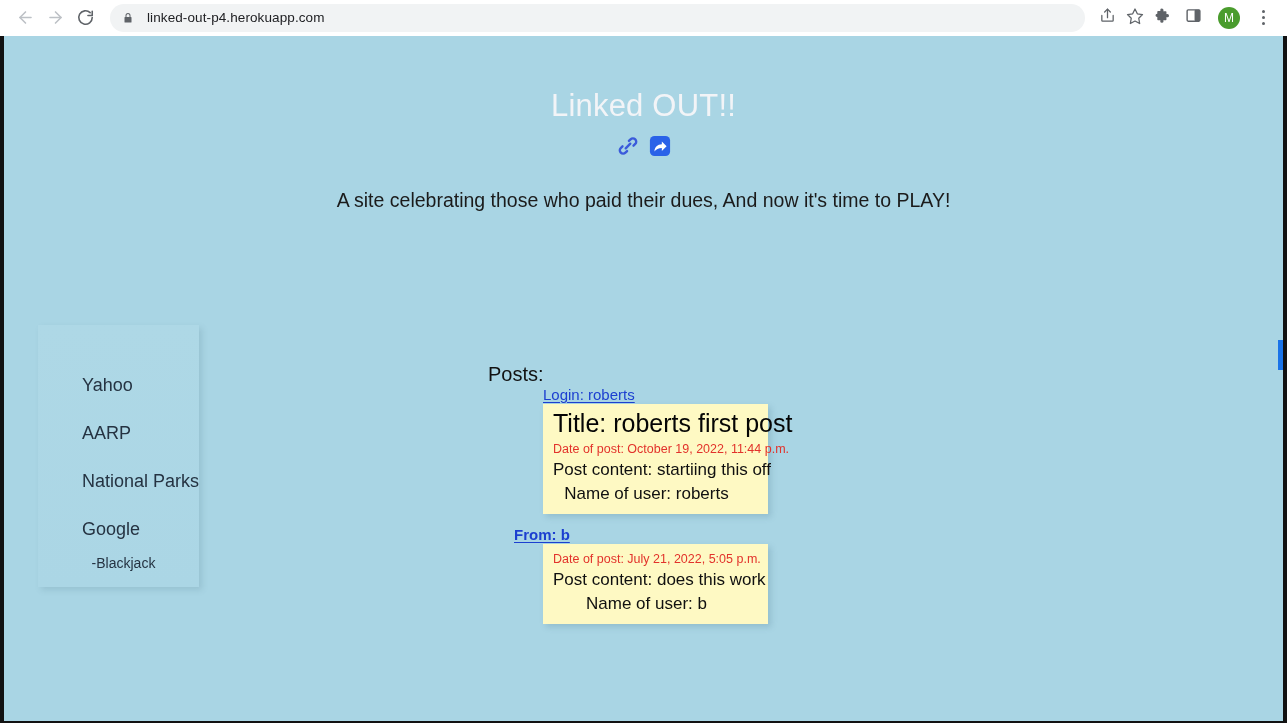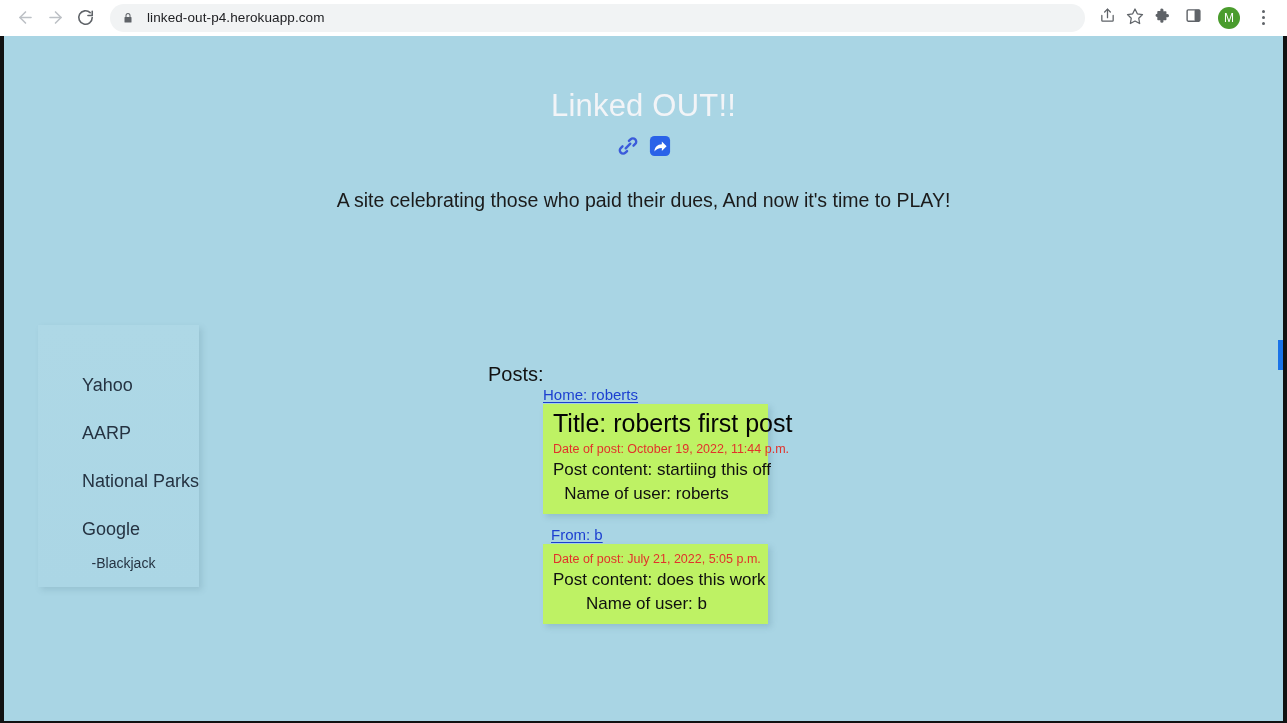--- a/index.html
+++ b/index.html
@@ -168,38 +168,38 @@
   .posts-label {
     position: absolute;
     left: 484px; top: 316px;
     font-size: 20px;
     color: #111;
     line-height: 1;
   }
 
   .post-card {
     position: absolute;
-    background: #bef264;
+    background: #fef9c3;
     box-shadow: 3px 3px 6px rgba(70,110,130,0.22);
     text-align: center;
     padding: 4px 28px 8px 10px;
   }
   #post-0 { left: 539px; top: 356px; width: 225px; }
   #post-1 { left: 539px; top: 496px; width: 225px; }
 
   .post-from {
     position: absolute;
     color: #1c3fd0;
     font-size: 15px;
     text-decoration: underline;
     text-underline-offset: 2px;
     white-space: nowrap;
   }
   #from-0 { left: 539px; top: 338px; }
-  #from-1 { left: 547px; top: 478px; }
+  #from-1 { left: 510px; top: 478px; font-weight: bold; }
 
   .post-title {
     font-size: 25px;
     color: #050505;
     font-weight: 400;
     line-height: 30px;
     white-space: nowrap;
     margin: 0;
   }
   .post-date {
@@ -335,21 +335,21 @@
     <div class="sidebar">
       <div class="sidebar-item">Yahoo</div>
       <div class="sidebar-item">AARP</div>
       <div class="sidebar-item">National Parks</div>
       <div class="sidebar-item">Google</div>
       <div class="sidebar-sub">-Blackjack</div>
     </div>
 
     <div class="posts-label">Posts:</div>
 
-    <a href="#" class="post-from" id="from-0">Home: roberts</a>
+    <a href="#" class="post-from" id="from-0">Login: roberts</a>
     <div class="post-card" id="post-0">
       <p class="post-title">Title: roberts first post</p>
       <p class="post-date">Date of post: October 19, 2022, 11:44 p.m.</p>
       <p class="post-content">Post content: startiing this off</p>
       <p class="post-user">Name of user: roberts</p>
     </div>
 
     <a href="#" class="post-from" id="from-1">From: b</a>
     <div class="post-card" id="post-1">
       <p class="post-date">Date of post: July 21, 2022, 5:05 p.m.</p>

